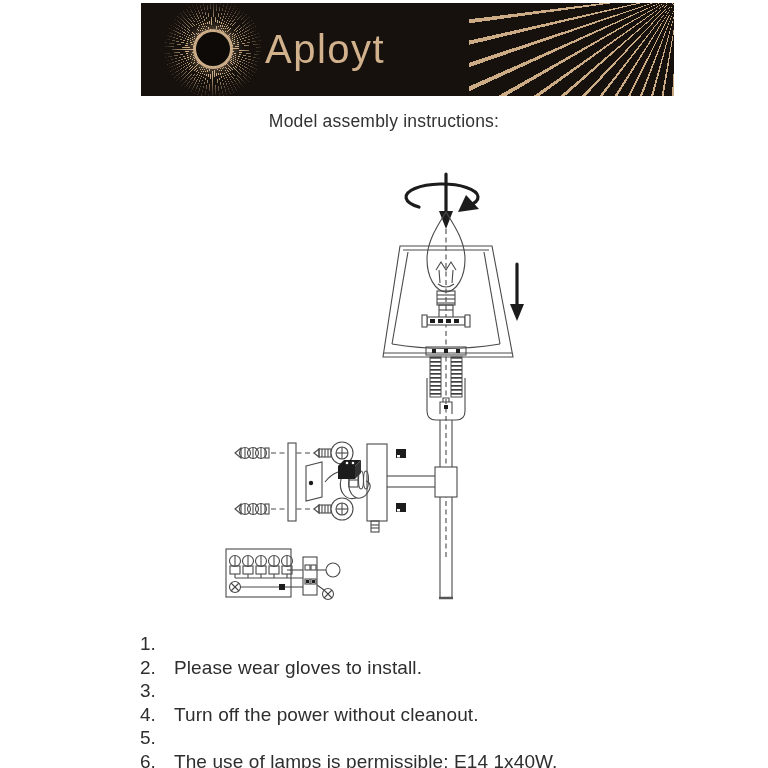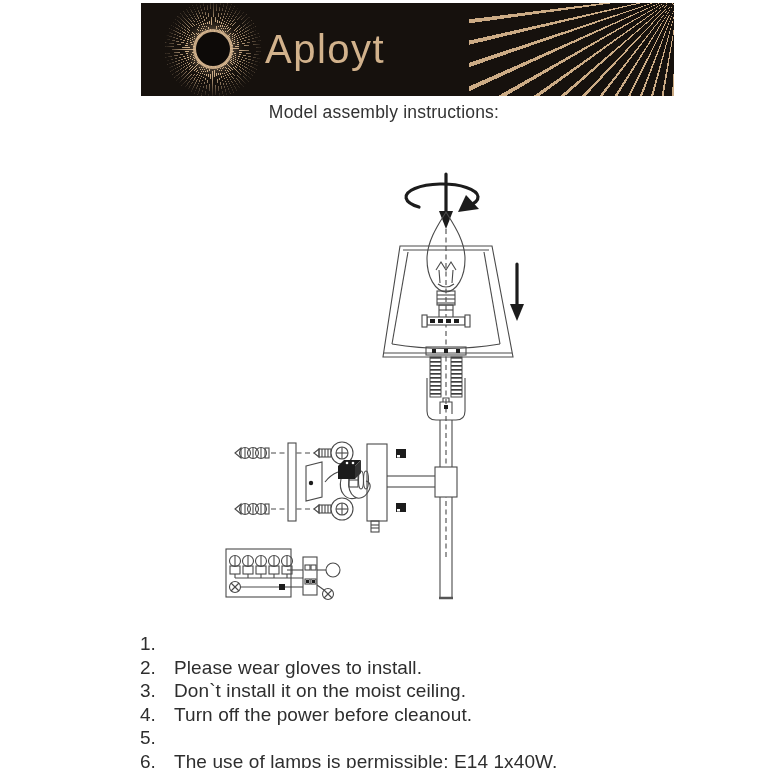--- a/index.html
+++ b/index.html
@@ -15,21 +15,21 @@
     background:repeating-conic-gradient(rgba(210,178,140,.95) 0deg .9deg, rgba(22,17,13,0) .9deg 4.4deg);}
   .sunburst .fade{position:absolute;inset:0;border-radius:50%;
     background:radial-gradient(circle, rgba(22,17,13,0) 0 26%, rgba(22,17,13,0) 40%, #16110d 72%);}
   .sunburst .ring{position:absolute;left:50%;top:50%;width:34px;height:34px;margin:-17px 0 0 -17px;border-radius:50%;
     background:#0d0a08;box-shadow:0 0 0 3px rgba(217,185,146,.85), 0 0 10px 6px rgba(217,185,146,.35);}
   .brand{position:absolute;left:124px;top:24px;font-size:40px;letter-spacing:1.5px;color:var(--gold);font-weight:400;}
   .fan{position:absolute;right:0;top:0;width:205px;height:93px;
     background:repeating-conic-gradient(from 150deg at 103% -10%, rgba(214,180,140,.95) 0deg 1.1deg, rgba(22,17,13,0) 1.1deg 5.6deg);}
 
   
-  .subtitle{position:absolute;left:0;top:101px;width:768px;text-align:center;color:var(--text);
+  .subtitle{position:absolute;left:0;top:110px;width:768px;text-align:center;color:var(--text);
     font-size:17.5px;font-weight:500;line-height:1.35;letter-spacing:.2px;}
 
   
   svg.diagram{position:absolute;left:0;top:0;width:768px;height:768px;}
   .ln{fill:none;stroke:var(--line);stroke-width:1.1px;}
   .lnw{fill:#ffffff;stroke:var(--line);stroke-width:1.1px;}
   .bold{fill:none;stroke:var(--arrow);stroke-width:3.2px;stroke-linecap:round;}
   .fillb{fill:var(--arrow);stroke:none;}
   .dash{stroke-dasharray:5 3.5;}
 
@@ -288,25 +288,24 @@
   <div class="list">
     <div class="row">
       <span class="num">1.</span>
     </div>
     <div class="row">
       <span class="num">2.</span>
       <span class="txt">Please wear gloves to install.</span>
     </div>
     <div class="row">
       <span class="num">3.</span>
-      <span class="txt">Don`t install it on the moist ceiling.</span>
     </div>
     <div class="row">
       <span class="num">4.</span>
-      <span class="txt">Turn off the power before cleanout.</span>
+      <span class="txt">Turn off the power without cleanout.</span>
     </div>
     <div class="row">
       <span class="num">5.</span>
     </div>
     <div class="row">
       <span class="num">6.</span>
       <span class="txt">The use of lamps is permissible: E14 1x40W.</span>
     </div>
   </div>
 

